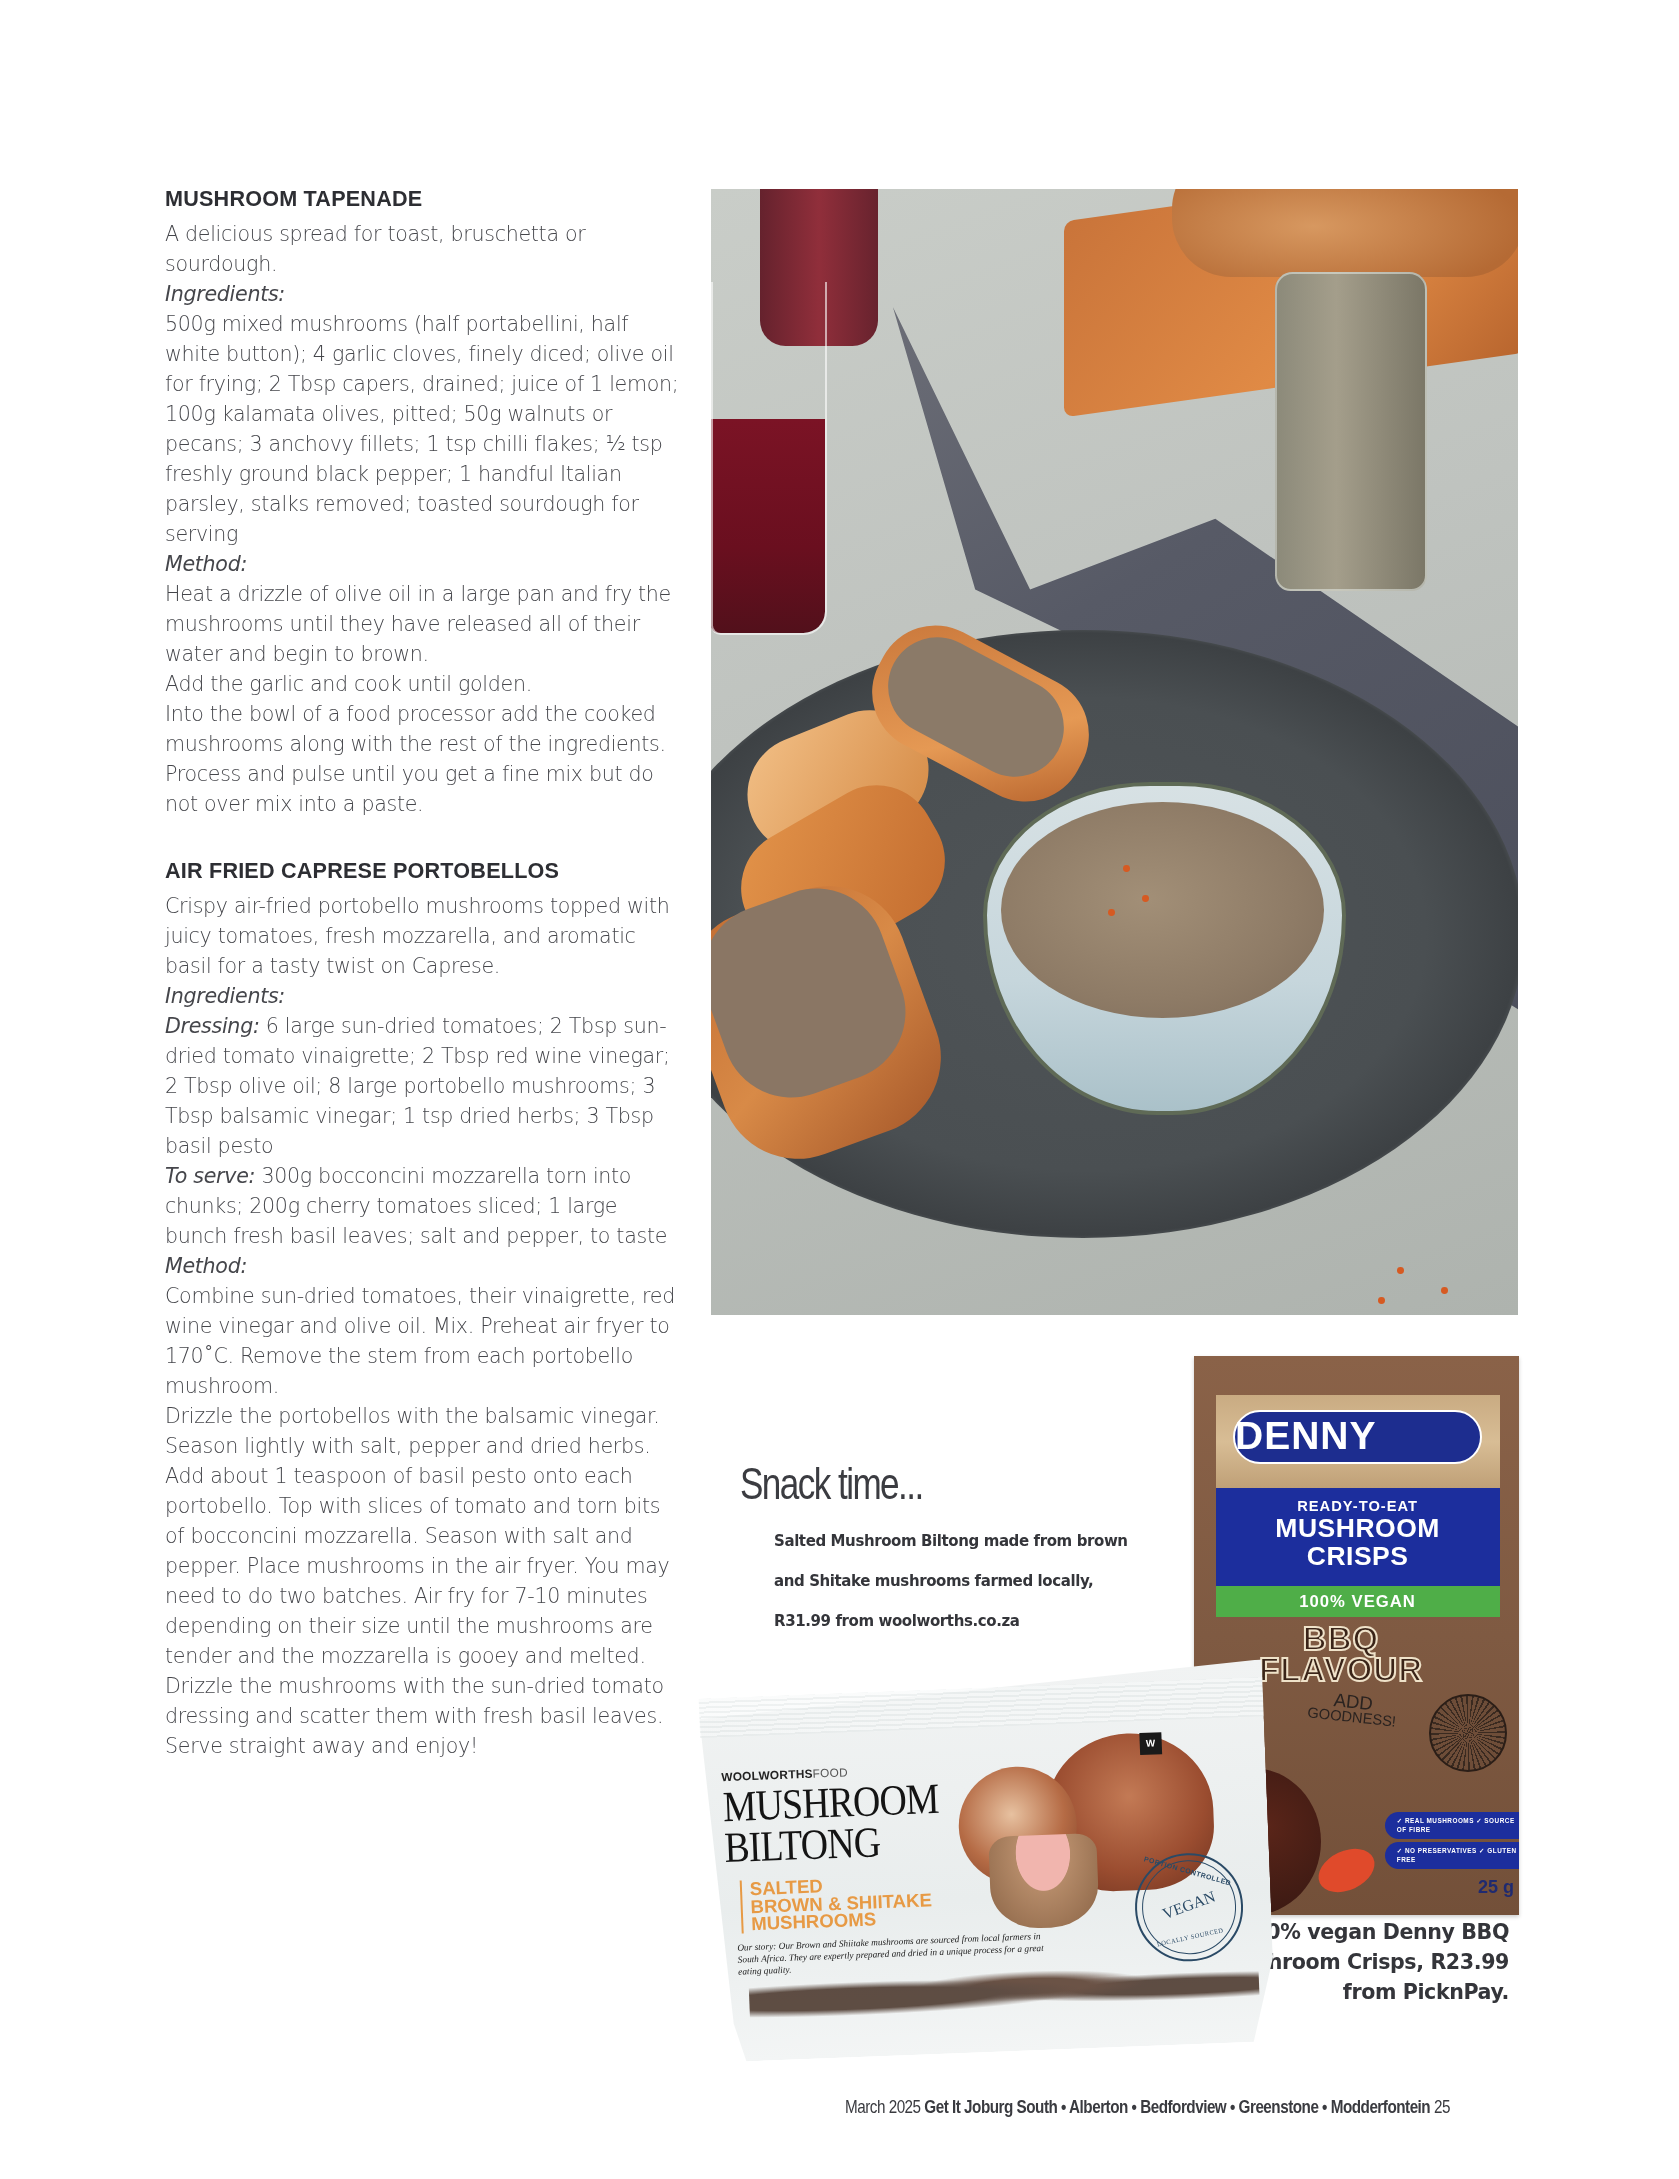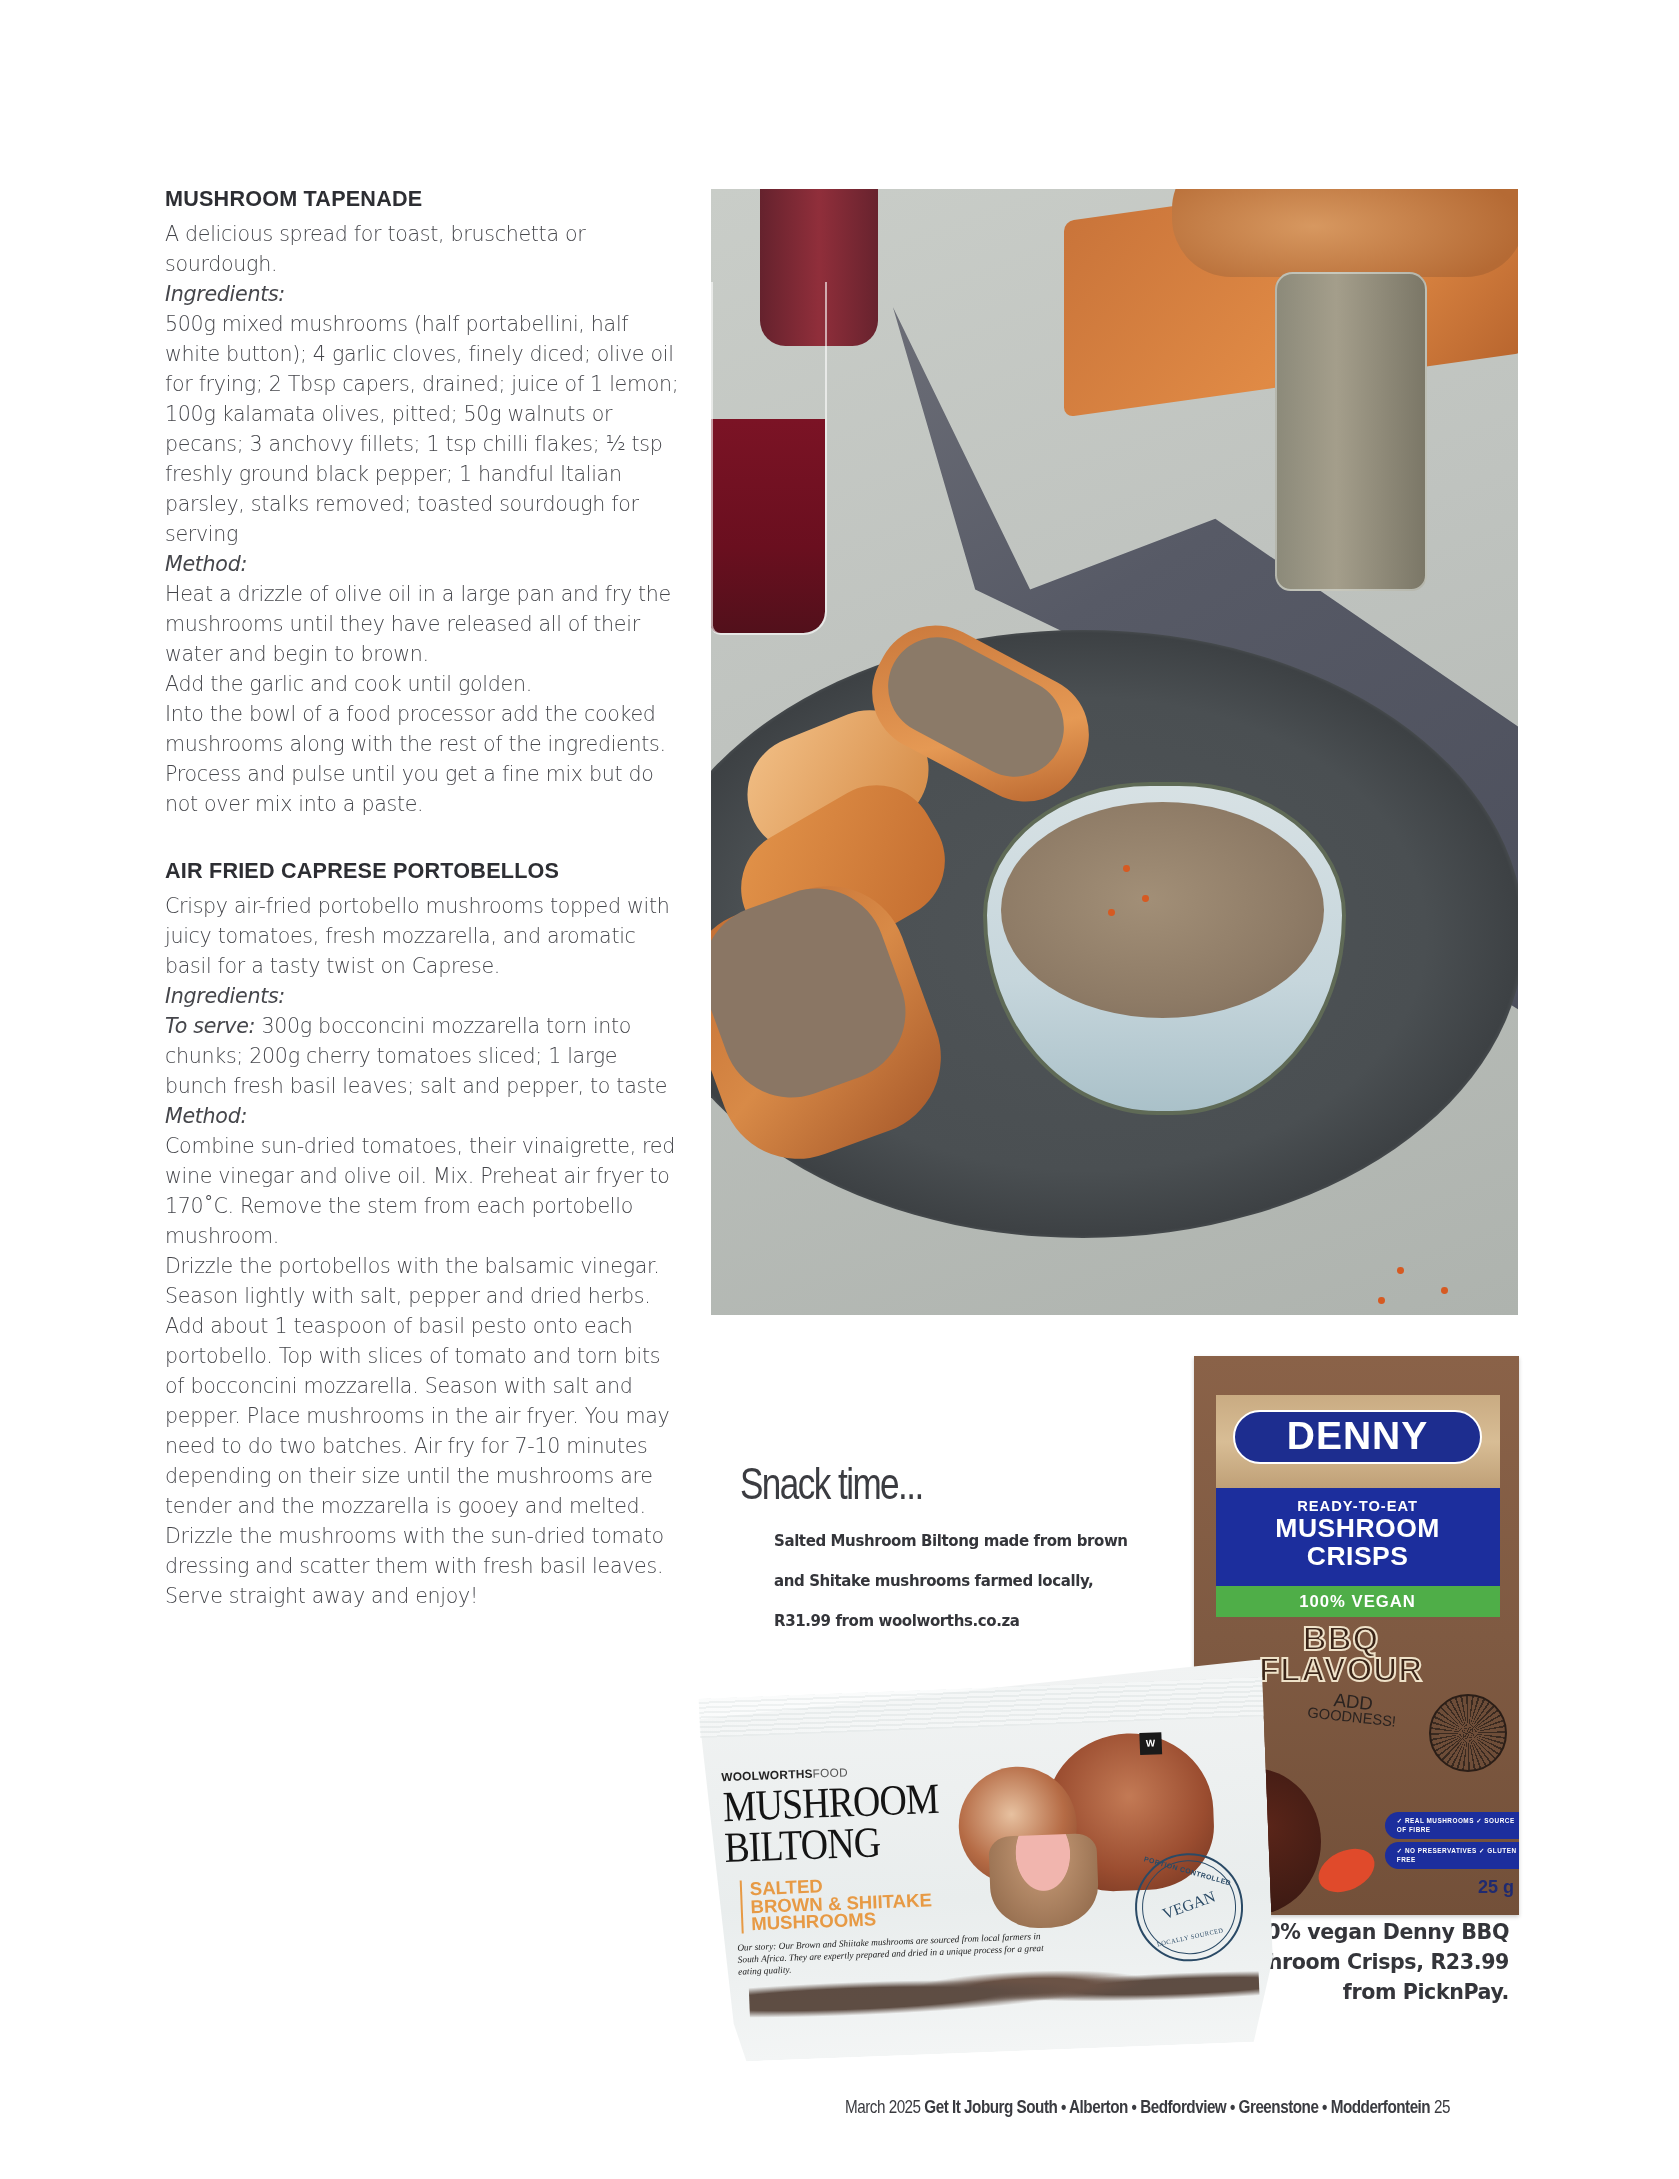--- a/index.html
+++ b/index.html
@@ -38,21 +38,21 @@
   .bowl-fill { left: 290px; top: 613px; width: 323px; height: 216px; background: radial-gradient(ellipse at 45% 45%, #a28f77, #8e7b66 60%, #7d6b59); border-radius: 50%; }
   .chilli { width: 6.9px; height: 6.9px; background: #d65a22; border-radius: 50%; }
 
   
   .snack-title { position: absolute; left: 740px; top: 1458px; font-family: "Liberation Sans", sans-serif; font-weight: normal; font-size: 45px; color: #3b3c41; letter-spacing: -2px; transform: scaleX(0.78); transform-origin: left top; }
   .snack-caption { position: absolute; left: 774px; top: 1521px; width: 372px; font-family: "DejaVu Sans", sans-serif; font-weight: bold; font-size: 15px; line-height: 40px; color: #34353a; letter-spacing: -0.4px; }
 
   
   .denny { position: absolute; left: 1194px; top: 1356px; width: 325px; height: 559px; background: linear-gradient(180deg, #8a6248, #7f5a42 50%, #735039); box-shadow: 0 2px 3.9px rgba(0,0,0,0.2); overflow: hidden; }
   .denny-kraft { position: absolute; left: 21.6px; top: 39px; width: 284px; height: 93px; background: linear-gradient(180deg, #c9ab82, #d8bd95 50%, #bfa077); }
-  .denny-logo { position: absolute; left: 39px; top: 54px; width: 249px; height: 54px; background: #1d2d8f; border: 2.9px solid #ffffff; border-radius: 29px; color: #ffffff; font-family: "Liberation Sans", sans-serif; font-weight: bold; font-size: 39px; text-align: center; line-height: 48px; letter-spacing: 1px; }
+  .denny-logo { position: absolute; left: 39px; top: 54px; width: 249px; height: 54px; background: #1d2d8f; border: 2.9px solid #ffffff; border-radius: 29px; color: #ffffff; font-family: "Liberation Sans", sans-serif; font-weight: bold; font-size: 39px; line-height: 48px; letter-spacing: 1px; }
   .denny-blue { position: absolute; left: 21.6px; top: 132px; width: 284px; height: 111px; background: #1c2e9d; color: #ffffff; text-align: center; font-family: "Liberation Sans", sans-serif; font-weight: bold; }
   .denny-rte { font-size: 14.7px; letter-spacing: 1px; margin-top: 9.8px; line-height: 17.6px; }
   .denny-mc { font-size: 26.5px; line-height: 27.4px; letter-spacing: 0.5px; }
   .denny-green { position: absolute; left: 21.6px; top: 230px; width: 284px; height: 31px; background: #4fae48; color: #ffffff; font-family: "Liberation Sans", sans-serif; font-weight: bold; font-size: 16.7px; text-align: center; line-height: 31px; letter-spacing: 1px; }
   .denny-bbq { position: absolute; left: 49px; top: 267px; width: 196px; text-align: center; font-family: "Liberation Sans", sans-serif; font-weight: 900; font-size: 33px; line-height: 31px; color: #3a2418; -webkit-text-stroke: 2px #efe2c9; letter-spacing: 1px; }
   .denny-add { position: absolute; left: 114px; top: 338px; font-family: "Liberation Sans", sans-serif; font-size: 14.7px; line-height: 15.7px; color: #2a2320; text-align: center; transform: rotate(6deg); }
   .denny-add .big { font-size: 18.6px; }
   .denny-shroom { position: absolute; left: 235px; top: 338px; width: 78px; height: 78px; border: 2px solid #2b1e17; border-radius: 50%; background: repeating-conic-gradient(#6e4d38 0deg 6deg, #3a2a20 6deg 9deg); }
   .denny-bowl { position: absolute; left: -9.8px; top: 412px; width: 137px; height: 147px; background: radial-gradient(circle at 60% 40%, #5a2519, #3d1a13 70%); border-radius: 50%; }
   .denny-tomato { position: absolute; left: 123px; top: 495px; width: 59px; height: 39px; background: #e04a2b; border-radius: 50%; transform: rotate(-25deg); }
@@ -104,20 +104,21 @@
       <p>Into the bowl of a food processor add the cooked mushrooms along with the rest of the ingredients.</p>
       <p>Process and pulse until you get a fine mix but do not over mix into a paste.</p>
     </div>
   </section>
 
   <section class="section-2">
     <h2 class="rec-title">AIR FRIED CAPRESE PORTOBELLOS</h2>
     <div class="body-text">
       <p>Crispy air-fried portobello mushrooms topped with juicy tomatoes, fresh mozzarella, and aromatic basil for a tasty twist on Caprese.</p>
       <p class="label-italic gap">Ingredients:</p>
+      <p class="gap"><span class="label-italic">Dressing:</span><span> 6 large sun-dried tomatoes; 2 Tbsp sun-dried tomato vinaigrette; 2 Tbsp red wine vinegar; 2 Tbsp olive oil; 8 large portobello mushrooms; 3 Tbsp balsamic vinegar; 1 tsp dried herbs; 3 Tbsp basil pesto</span></p>
       <p class="gap"><span class="label-italic">To serve:</span><span> 300g bocconcini mozzarella torn into chunks; 200g cherry tomatoes sliced; 1 large bunch fresh basil leaves; salt and pepper, to taste</span></p>
       <p class="label-italic gap">Method:</p>
       <p>Combine sun-dried tomatoes, their vinaigrette, red wine vinegar and olive oil. Mix. Preheat air fryer to 170˚C. Remove the stem from each portobello mushroom.</p>
       <p>Drizzle the portobellos with the balsamic vinegar. Season lightly with salt, pepper and dried herbs. Add about 1 teaspoon of basil pesto onto each portobello. Top with slices of tomato and torn bits of bocconcini mozzarella. Season with salt and pepper. Place mushrooms in the air fryer. You may need to do two batches. Air fry for 7-10 minutes depending on their size until the mushrooms are tender and the mozzarella is gooey and melted. Drizzle the mushrooms with the sun-dried tomato dressing and scatter them with fresh basil leaves. Serve straight away and enjoy!</p>
     </div>
   </section>
 </div>
 
 <div class="photo">
   <div class="shape bread-board"></div>

